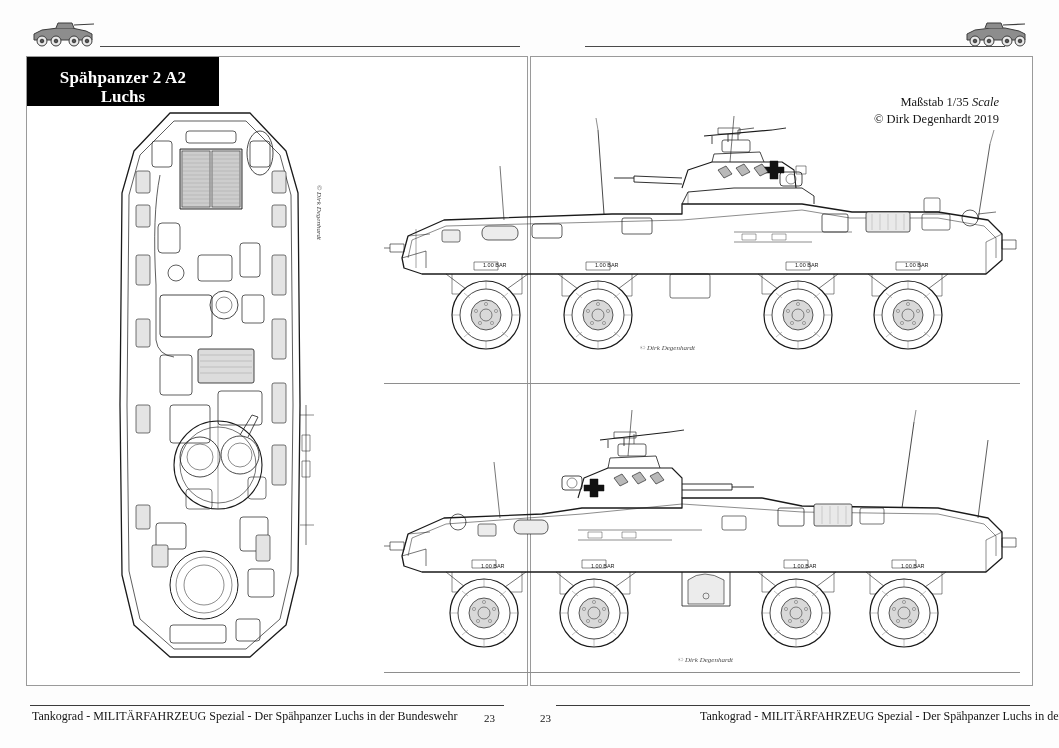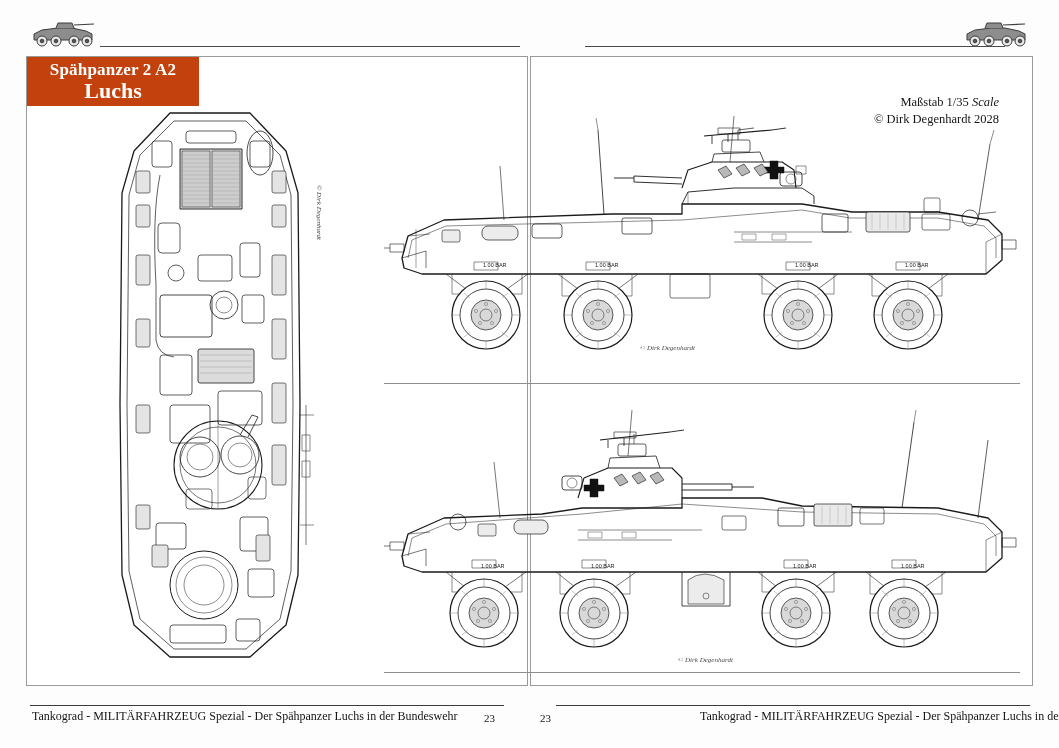--- a/index.html
+++ b/index.html
@@ -50,36 +50,36 @@
     border: 1px solid #9a9a9a;
     background: #ffffff;
   }
   .page-frame.left  { left: 26px;  width: 502px; }
   .page-frame.right { left: 530px; width: 503px; }
 
   
   .title-banner {
     position: absolute;
     left: 27px; top: 57px;
-    width: 172px; height: 49px;
-    background: #c2410c;
+    width: 192px; height: 49px;
+    background: #000000;
     color: #ffffff;
     display: flex;
     flex-direction: column;
     align-items: center;
-    justify-content: center;
+    justify-content: flex-end;
     line-height: 1.12;
   }
   .title-banner .l1 {
     font-size: 17px;
     font-weight: bold;
     letter-spacing: .2px;
   }
   .title-banner .l2 {
-    font-size: 22px;
+    font-size: 17px;
     font-weight: bold;
   }
 
   
   .credit {
     position: absolute;
     right: 60px; top: 94px;
     text-align: right;
     font-size: 12.5px;
     line-height: 1.35;
@@ -204,21 +204,21 @@
 
   <div class="title-banner">
     <div class="l1">Spähpanzer 2 A2</div>
     <div class="l2">Luchs</div>
   </div>
 
   <div class="credit">
     <div>
       <span>Maßstab 1/35 </span><span class="scale-it">Scale</span>
     </div>
-    <div>© Dirk Degenhardt 2028</div>
+    <div>© Dirk Degenhardt 2019</div>
   </div>
 
   <div class="draw" id="top-view">
     <svg viewBox="0 0 250 560" xmlns="http://www.w3.org/2000/svg">
       <g fill="none" stroke="#1a1a1a" stroke-width="1" stroke-linejoin="round">
 
         <path d="M70 8 L150 8 L186 46 L198 88 L200 300 L198 470 L186 520 L150 552 L70 552 L34 520 L22 470 L20 300 L22 88 L34 46 Z" stroke-width="1.3"></path>
         <path d="M74 16 L146 16 L180 50 L191 90 L193 300 L191 466 L180 514 L146 544 L74 544 L40 514 L29 466 L27 300 L29 90 L40 50 Z" stroke-width="0.7"></path>
 
         <rect x="86" y="26" width="50" height="12" rx="3" stroke-width="0.7"></rect>

